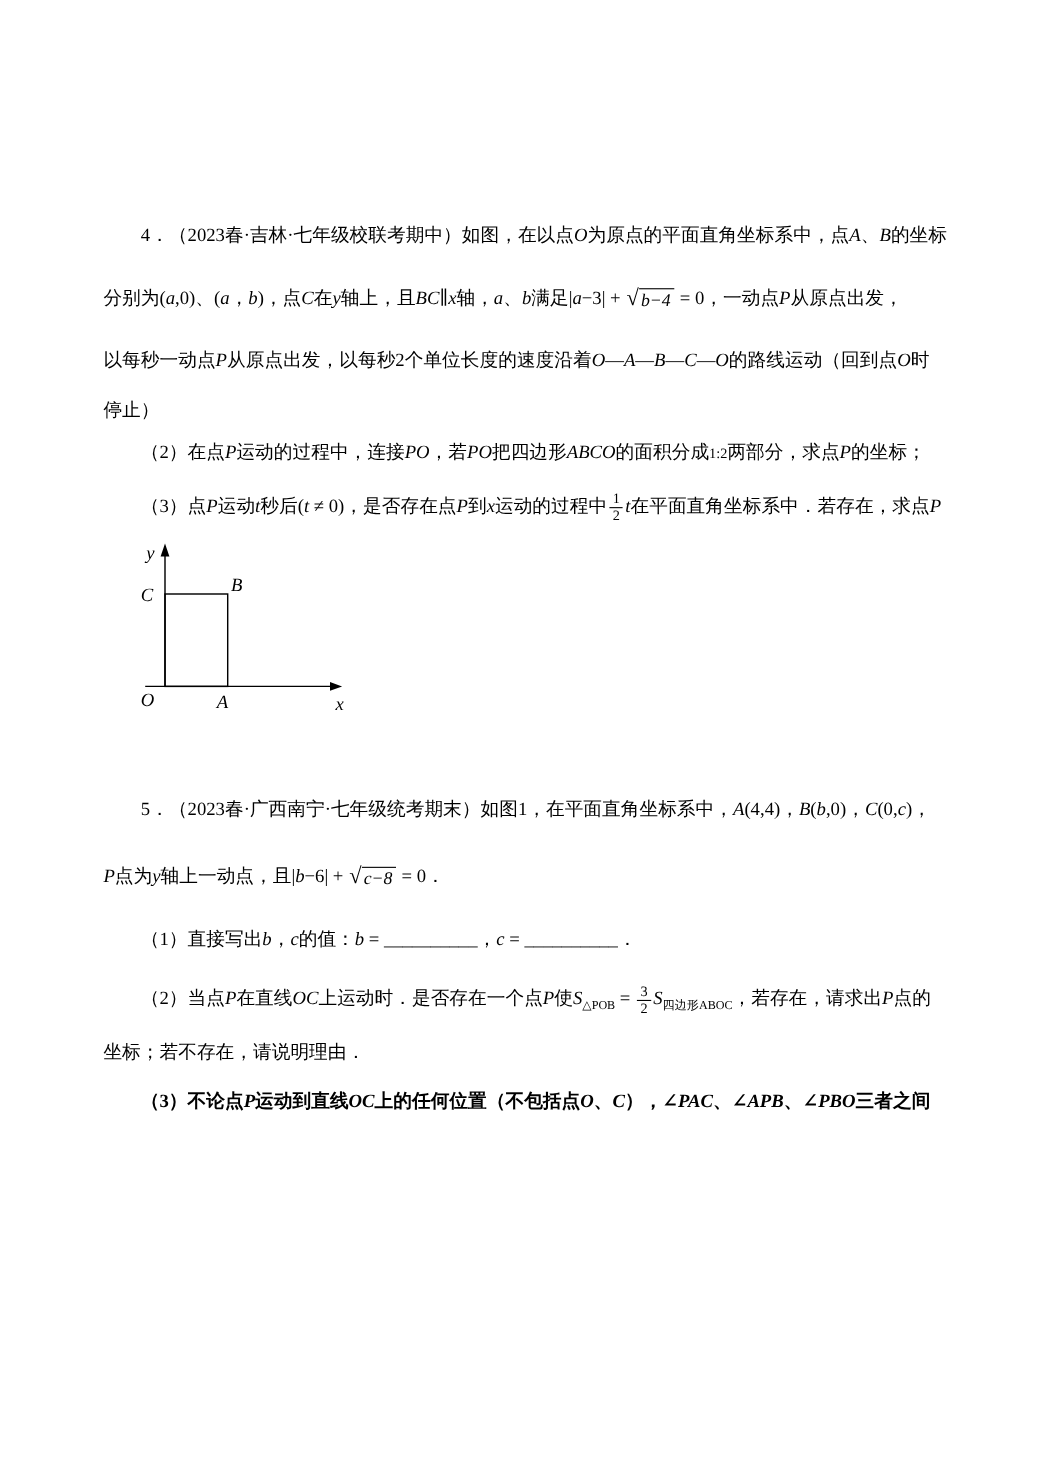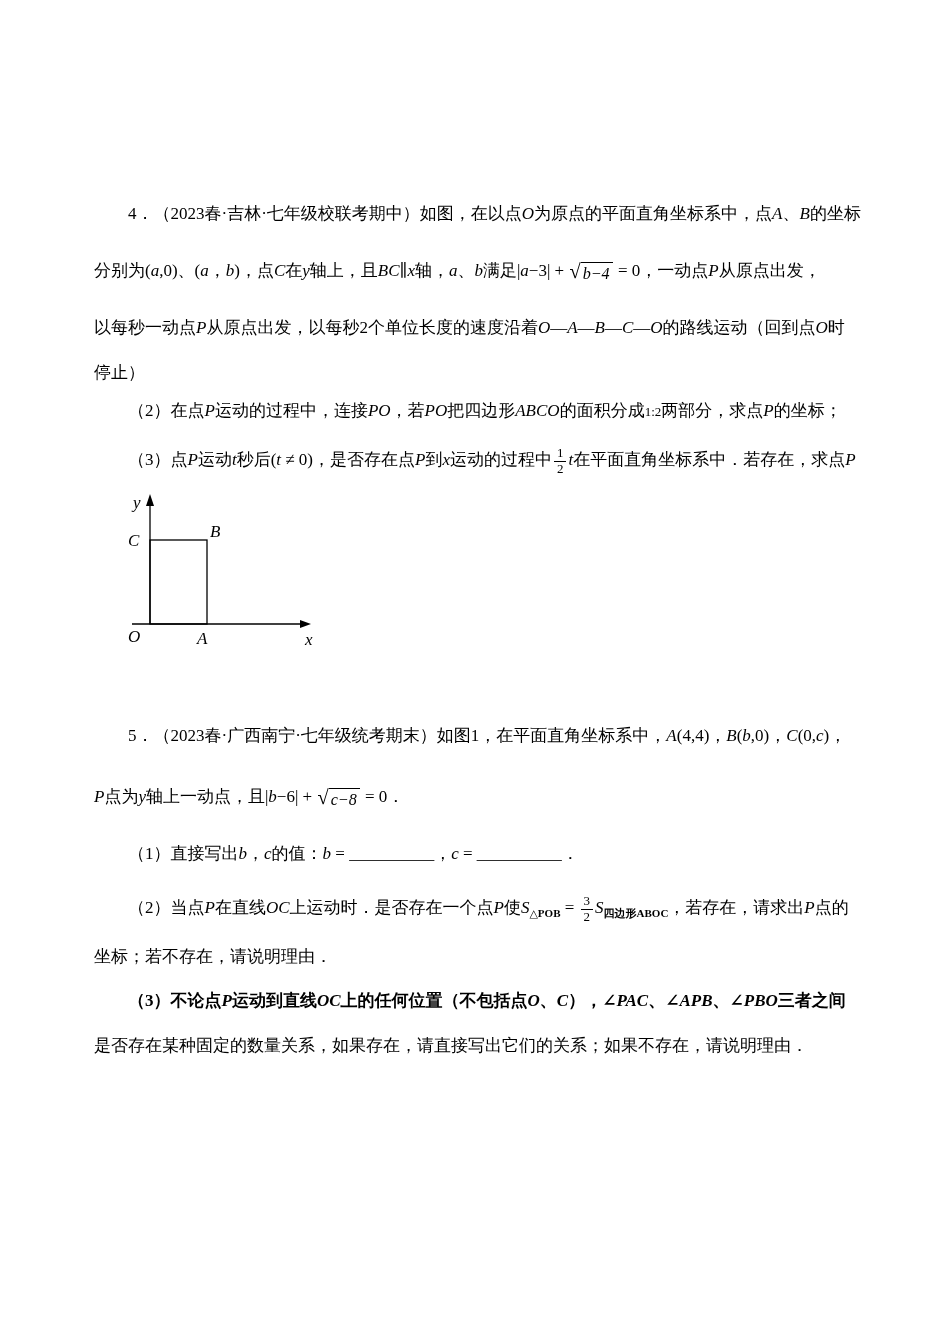--- a/index.html
+++ b/index.html
@@ -17,21 +17,21 @@
   .h34{height:34px;line-height:34px;} .h38{height:38px;line-height:38px;}
   .h42{height:42px;line-height:42px;} .h44{height:44px;line-height:44px;}
   .h46{height:46px;line-height:46px;font-weight:bold;} .h52{height:52px;line-height:52px;}
   .h56{height:56px;line-height:56px;} .h58{height:58px;line-height:58px;}
   .h60{height:60px;line-height:60px;} .h62{height:62px;line-height:62px;}
 
   .cn { font-family:"Liberation Serif","DejaVu Serif",serif; }
   .mi { font-family:"Liberation Serif","DejaVu Serif",serif; font-style:italic; }
   .mr { font-family:"Liberation Serif","DejaVu Serif",serif; }
   .sml { font-size:13px; }
-  .msub { font-size:11px; vertical-align:-4px;font-weight:bold; }
+  .msub { font-size:11px; vertical-align:-4px; }
   .blank { letter-spacing:0;text-align:center; }
 
   .frac {
     display:inline-flex; flex-direction:column; text-align:center;
     vertical-align:middle; font-size:13px; line-height:1.15;
     font-family:"Liberation Serif","DejaVu Serif",serif; margin:0 2px;
   }
   .frac .num { border-bottom:1px solid #000; padding:0 3px; }
   .frac .den { padding:0 3px; }
 
@@ -94,17 +94,16 @@
             <span class="radical">√</span>
             <span class="radicand">c−8</span>
           </span><span class="mr"> = 0</span><span class="cn">．</span></div>
       <div class="ln ind h52"><span class="cn">（1）直接写出</span><span class="mi">b</span><span class="cn">，</span><span class="mi">c</span><span class="cn">的值：</span><span class="mi">b</span><span class="mr"> = </span><span class="blank">__________</span><span class="cn">，</span><span class="mi">c</span><span class="mr"> = </span><span class="blank">__________</span><span class="cn">．</span></div>
       <div class="ln ind h56"><span class="cn">（2）当点</span><span class="mi">P</span><span class="cn">在直线</span><span class="mi">OC</span><span class="cn">上运动时．是否存在一个点</span><span class="mi">P</span><span class="cn">使</span><span class="mi">S</span><span class="msub">△POB</span><span class="mr"> = </span><span class="frac">
             <span class="num">3</span>
             <span class="den">2</span>
           </span><span class="mi">S</span><span class="msub">四边形ABOC</span><span class="cn">，若存在，请求出</span><span class="mi">P</span><span class="cn">点的</span></div>
       <div class="ln h42"><span class="cn">坐标；若不存在，请说明理由．</span></div>
       <div class="ln ind h46"><span class="cn">（3）不论点</span><span class="mi">P</span><span class="cn">运动到直线</span><span class="mi">OC</span><span class="cn">上的任何位置（不包括点</span><span class="mi">O</span><span class="cn">、</span><span class="mi">C</span><span class="cn">），</span><span class="mr">∠</span><span class="mi">PAC</span><span class="cn">、</span><span class="mr">∠</span><span class="mi">APB</span><span class="cn">、</span><span class="mr">∠</span><span class="mi">PBO</span><span class="cn">三者之间</span></div>
-      <div class="ln h44"><span class="cn">是否存在某种固定的数量关系，如果存在，请直接写出它们的关系；如果不存在，请说明理由．</span></div>
     </section>
 
   </div>
 </div>
 
 </body></html>

